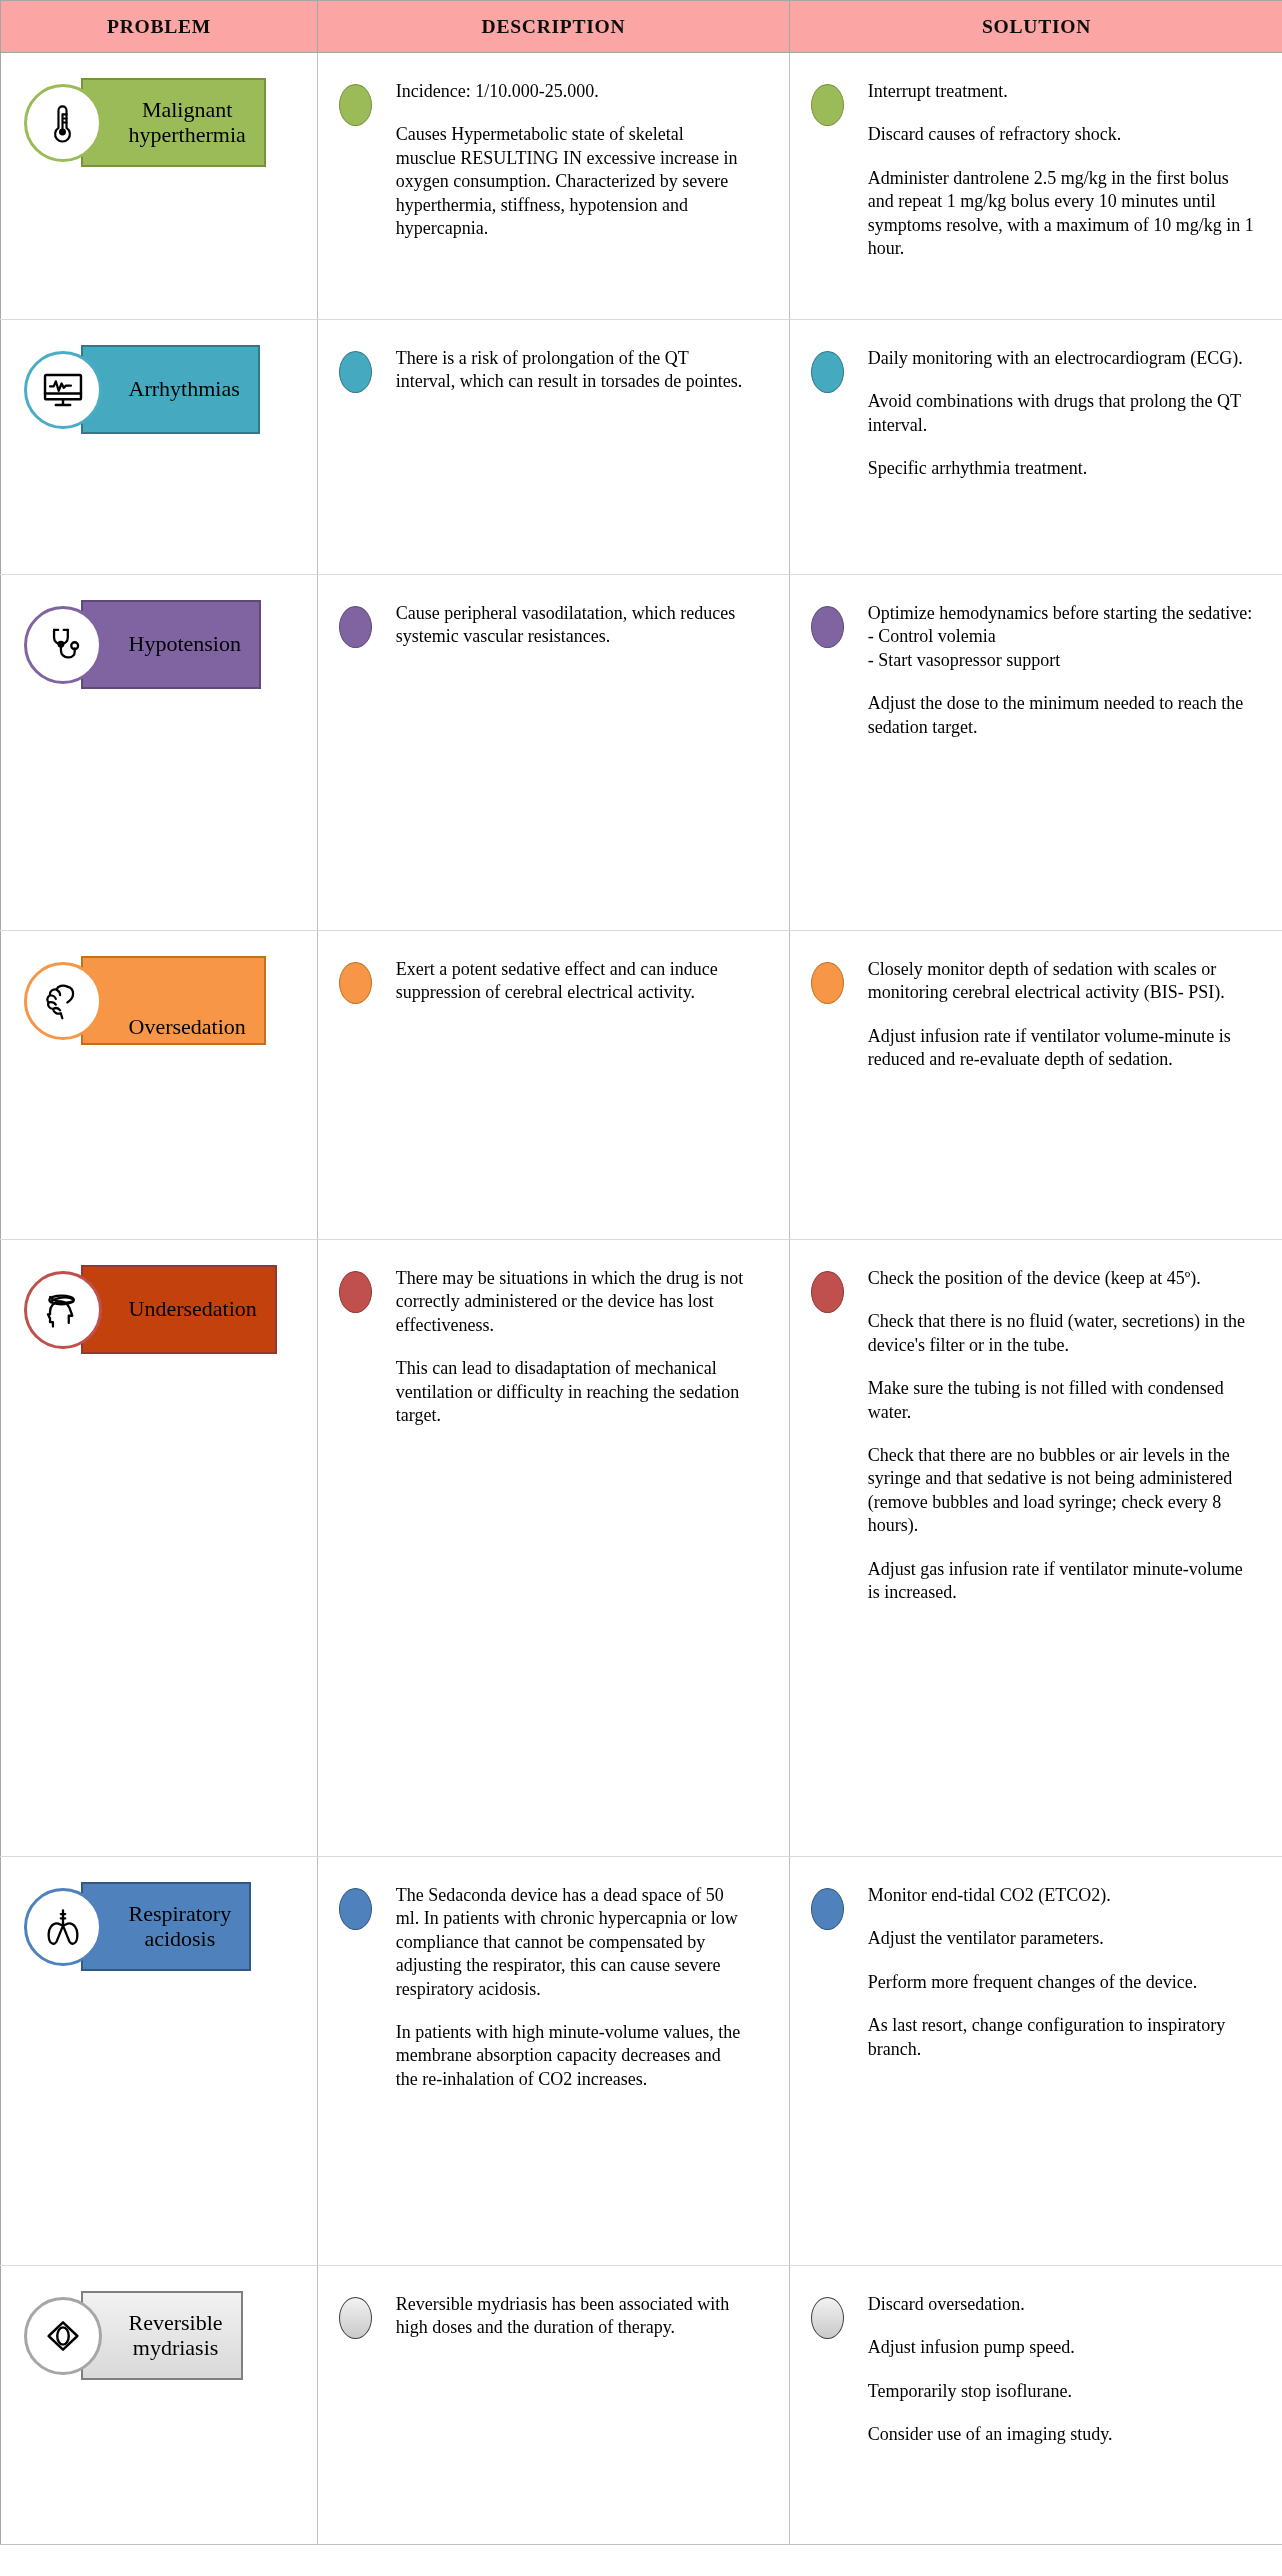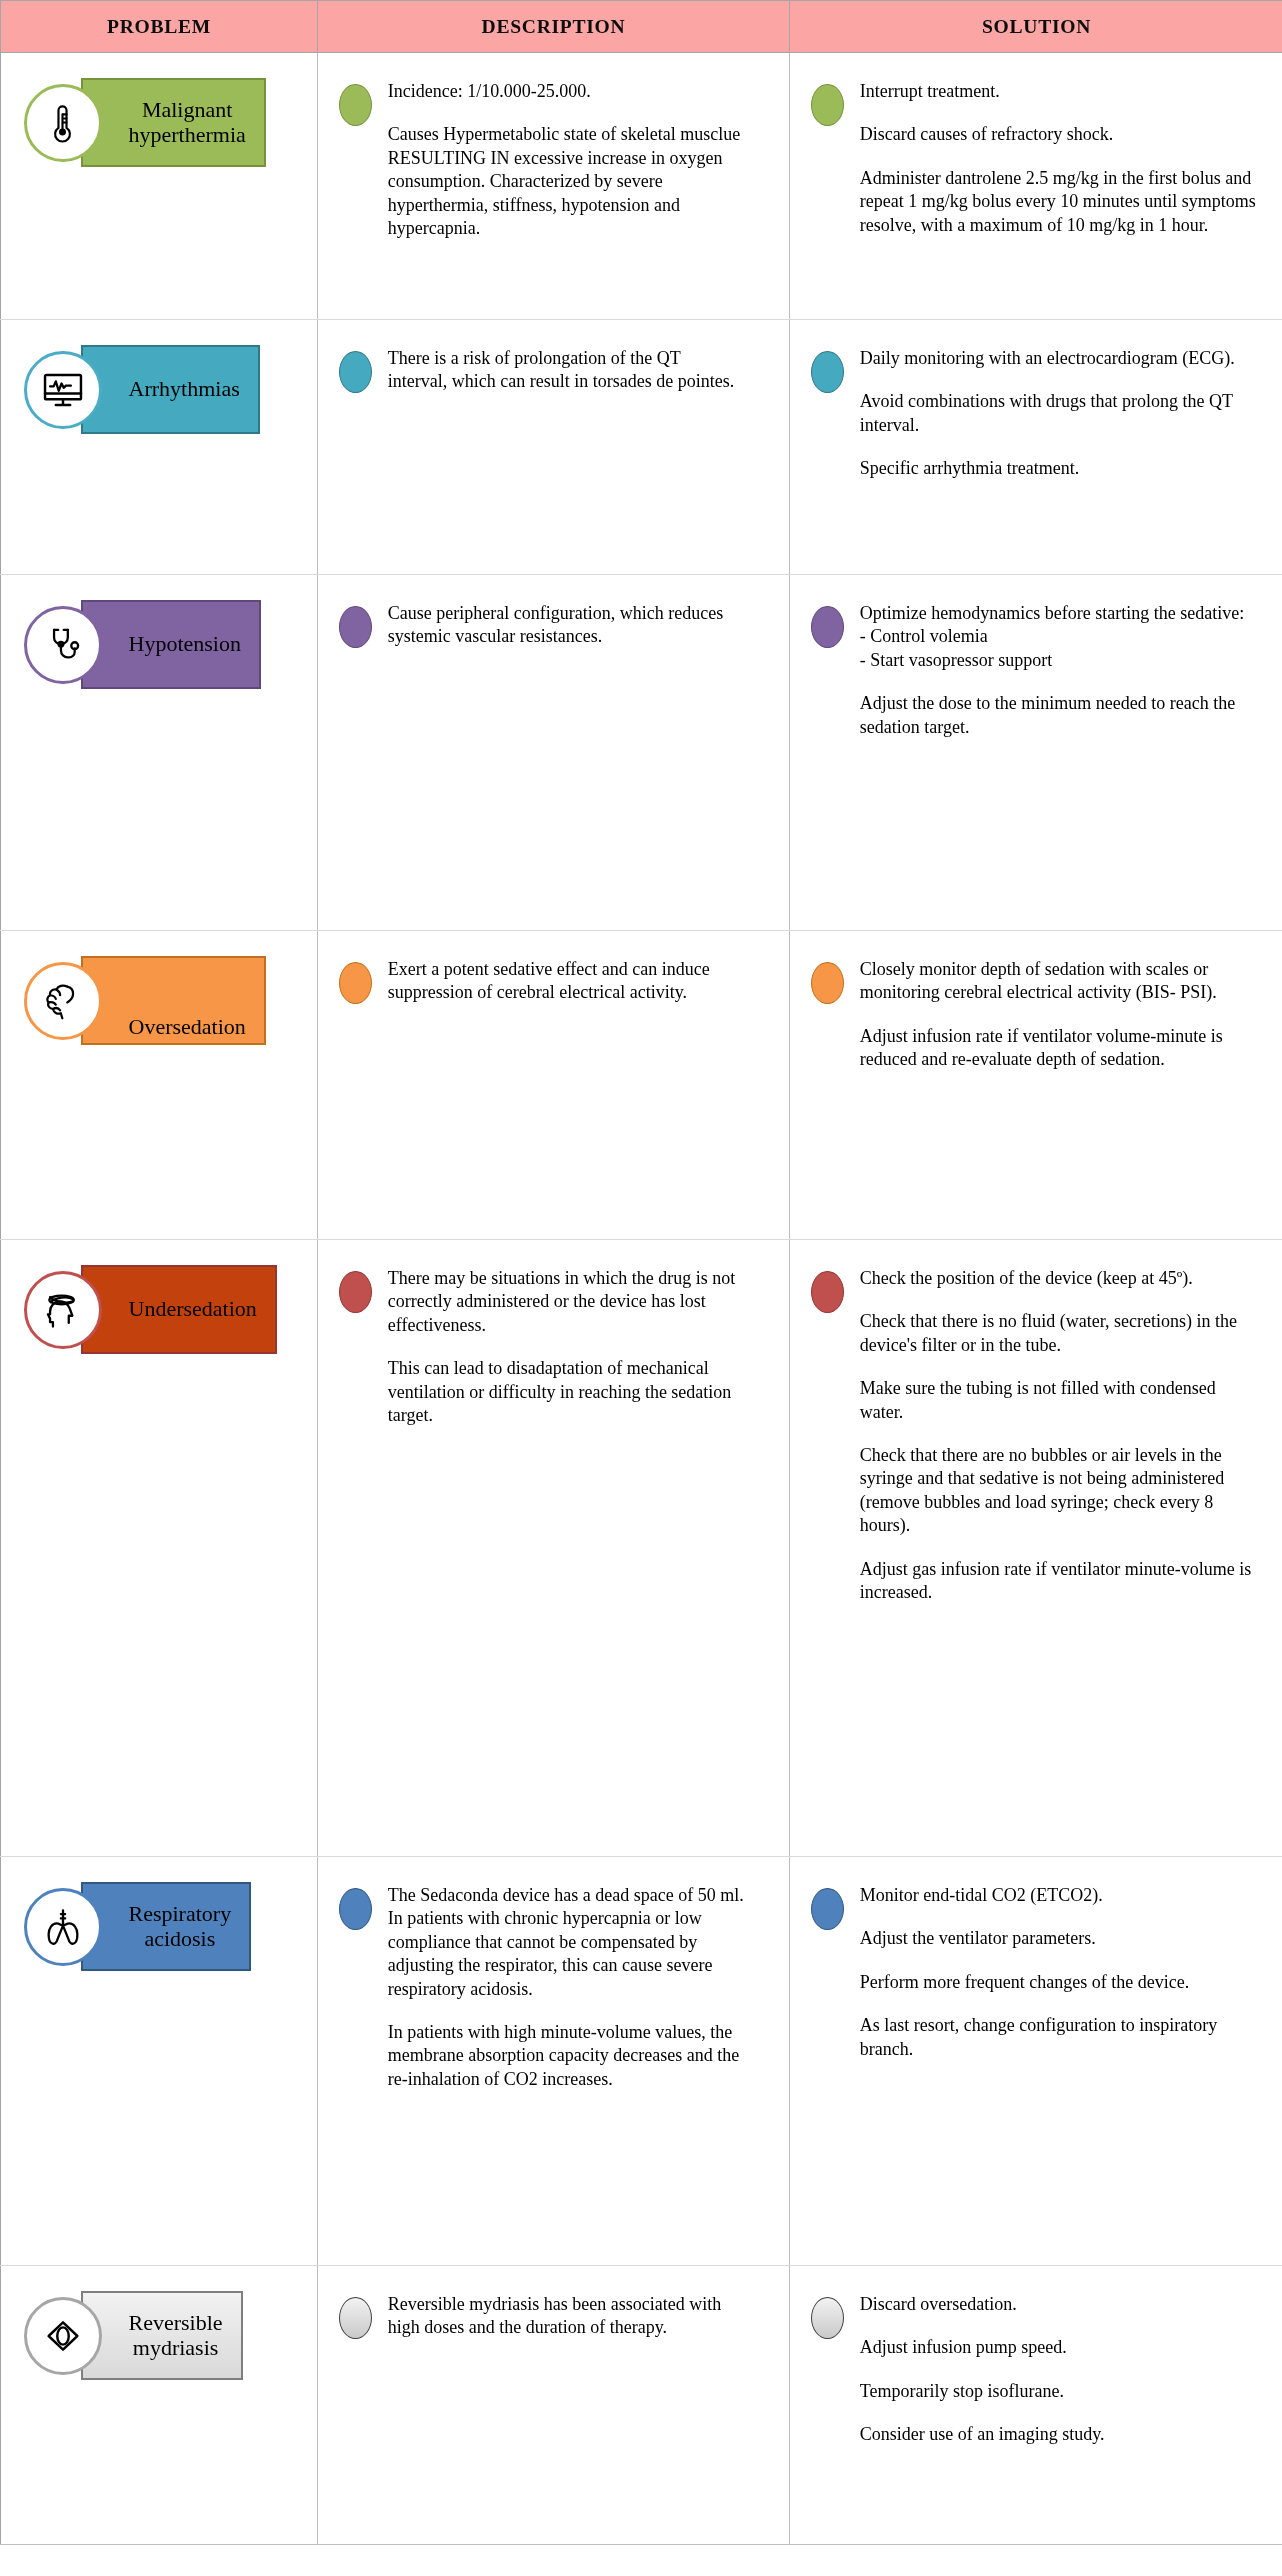--- a/index.html
+++ b/index.html
@@ -125,21 +125,21 @@
     background: #9bbb59;
     border: 1.8px solid #7e9b43;
     margin-top: 3.6px;
     margin-right: 15.4px;
   }
   .paras {
     flex: 1 1 auto;
     min-width: 0;
   }
   .paras p {
-    margin: 0 0 20px 0;
+    margin: 0 0 20px 8px;
     font-family: "Liberation Serif", "DejaVu Serif", serif;
     font-size: 18px;
     line-height: 1.30;
     color: #000000;
     white-space: pre-line;
   }
   .paras p:last-child { margin-bottom: 0; }
 
   
   .cell-desc .paras { max-width: 356px; }
@@ -294,21 +294,21 @@
       <circle cx="49" cy="33" r="5"></circle>
     </svg>
                 </div><div class="badge-plate">
                   <span class="badge-label">Hypotension</span>
                 </div></div></div>
           </td>
           <td class="cell-desc">
             <div class="text-wrap">
               <div class="bullet-dot"></div>
               <div class="paras">
-                <p>Cause peripheral configuration, which reduces systemic vascular resistances.</p>
+                <p>Cause peripheral vasodilatation, which reduces systemic vascular resistances.</p>
               </div>
             </div>
           </td>
           <td class="cell-solution">
             <div class="text-wrap">
               <div class="bullet-dot"></div>
               <div class="paras">
                 <p>Optimize hemodynamics before starting the sedative:
 - Control volemia
 - Start vasopressor support</p>

